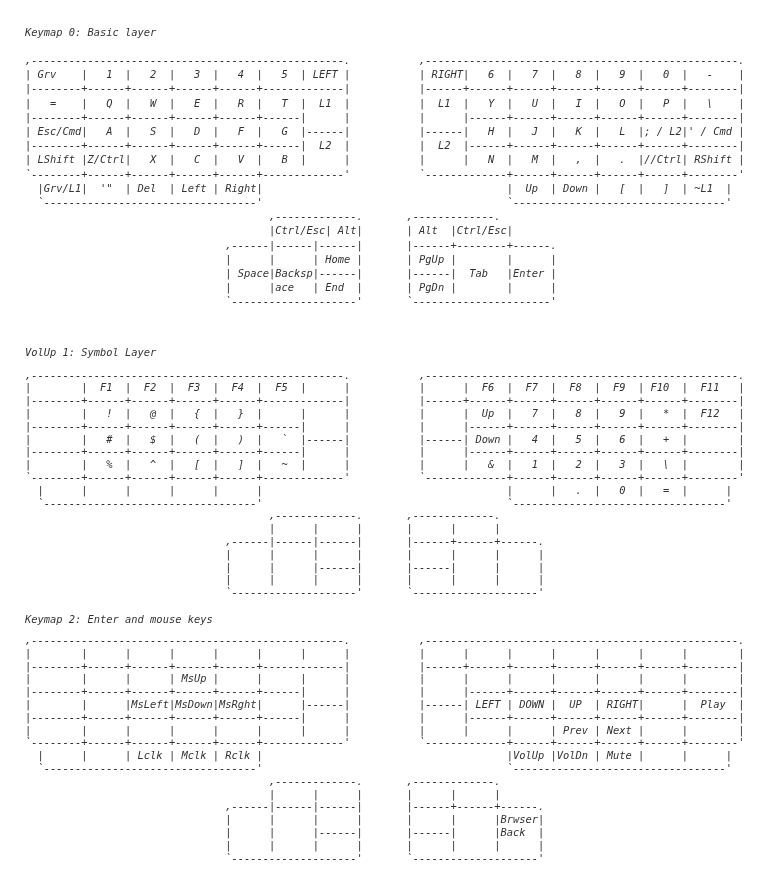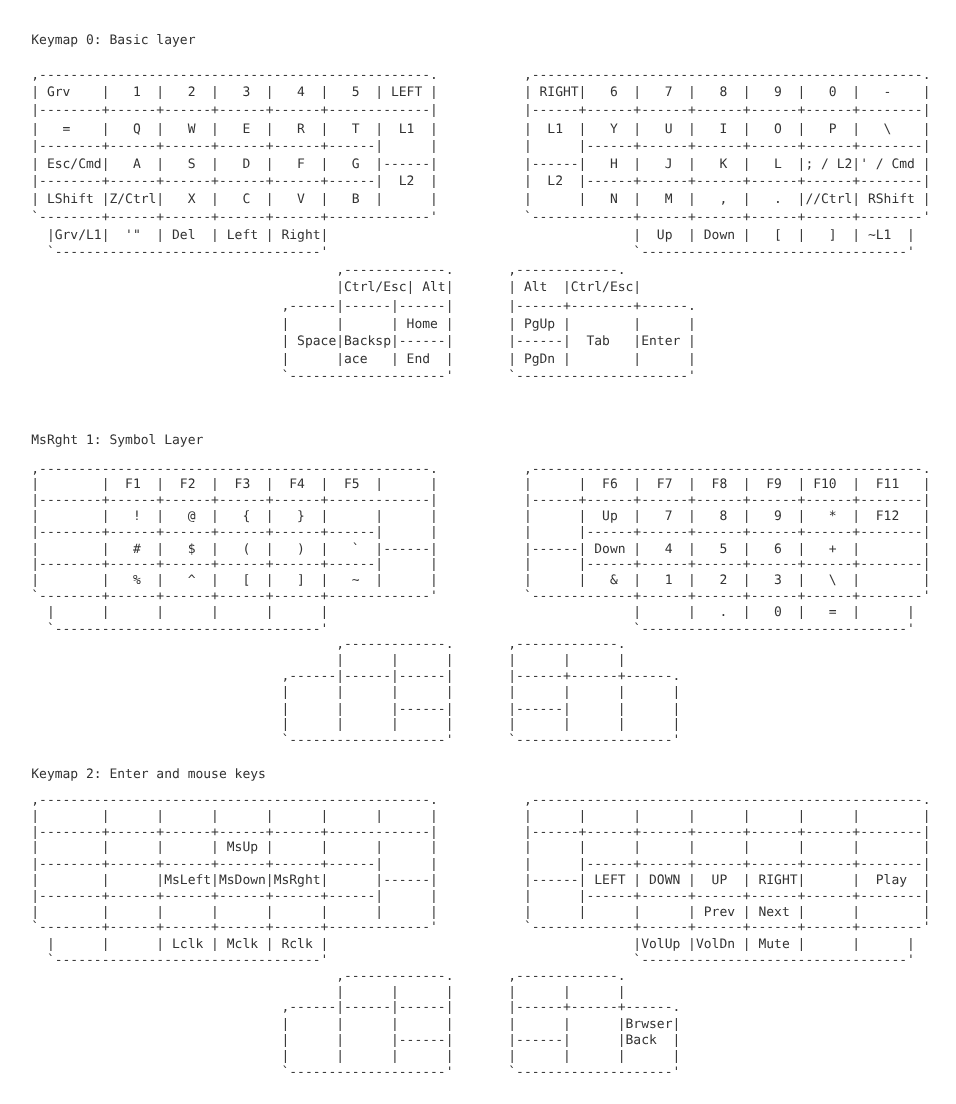--- a/index.html
+++ b/index.html
@@ -7,20 +7,21 @@
     padding: 0;
     background: #ffffff;
   }
   body {
     width: 765px;
     height: 883px;
     overflow: hidden;
   }
   .doc {
     padding: 25px 0 0 25px;
+    font-style: italic;
   }
   .k-title {
     font-family: "DejaVu Sans Mono", "Liberation Mono", monospace;
     font-size: 10.4px;
     line-height: 14px;
     color: #333333;
     white-space: pre;
   }
   pre.k-art {
     font-family: "DejaVu Sans Mono", "Liberation Mono", monospace;
@@ -56,21 +57,21 @@
                                        ,-------------.       ,-------------.
                                        |Ctrl/Esc| Alt|       | Alt  |Ctrl/Esc|
                                 ,------|------|------|       |------+--------+------.
                                 |      |      | Home |       | PgUp |        |      |
                                 | Space|Backsp|------|       |------|  Tab   |Enter |
                                 |      |ace   | End  |       | PgDn |        |      |
                                 `--------------------'       `----------------------'</pre>
   </section>
 
   <section class="sec-1">
-    <div class="k-title">MsRght 1: Symbol Layer</div>
+    <div class="k-title">VolUp 1: Symbol Layer</div>
     <pre class="k-art">,--------------------------------------------------.           ,--------------------------------------------------.
 |        |  F1  |  F2  |  F3  |  F4  |  F5  |      |           |      |  F6  |  F7  |  F8  |  F9  | F10  |  F11   |
 |--------+------+------+------+------+-------------|           |------+------+------+------+------+------+--------|
 |        |   !  |   @  |   {  |   }  |      |      |           |      |  Up  |   7  |   8  |   9  |   *  |  F12   |
 |--------+------+------+------+------+------|      |           |      |------+------+------+------+------+--------|
 |        |   #  |   $  |   (  |   )  |   `  |------|           |------| Down |   4  |   5  |   6  |   +  |        |
 |--------+------+------+------+------+------|      |           |      |------+------+------+------+------+--------|
 |        |   %  |   ^  |   [  |   ]  |   ~  |      |           |      |   &amp;  |   1  |   2  |   3  |   \  |        |
 `--------+------+------+------+------+-------------'           `-------------+------+------+------+------+--------'
   |      |      |      |      |      |                                       |      |   .  |   0  |   =  |      |

